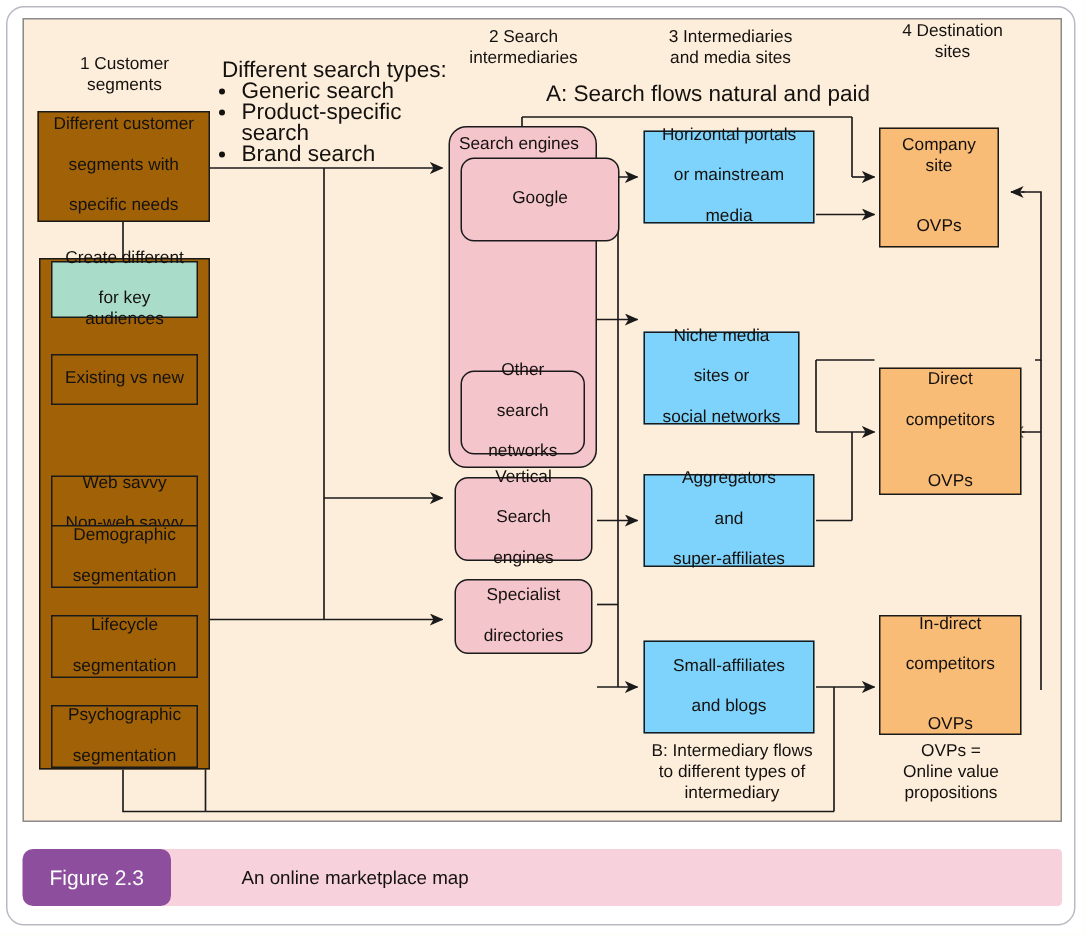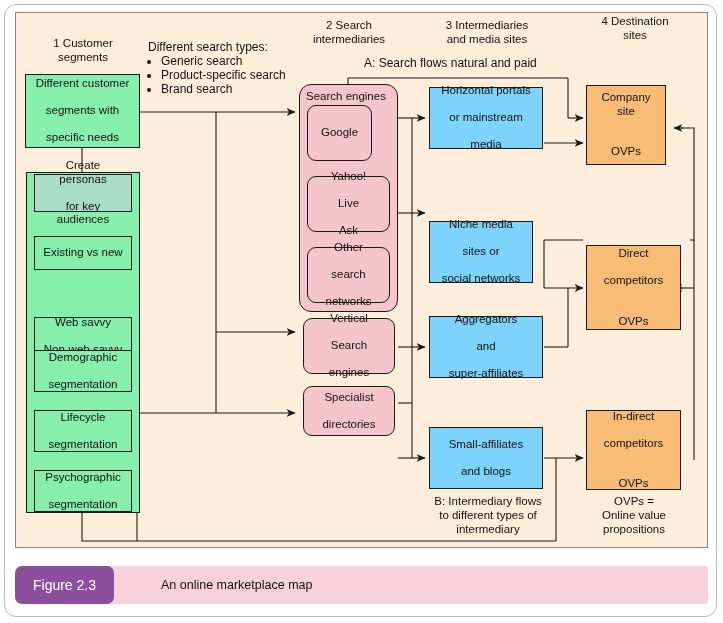--- a/index.html
+++ b/index.html
@@ -15,29 +15,29 @@
     position:absolute;left:15px;top:12px;width:693px;height:536px;
     background:#fdeedb;border:1px solid #8a8a8a;box-sizing:border-box;
   }
   .svg-layer{position:absolute;left:0;top:0;width:723px;height:623px;pointer-events:none;}
 
   .node{position:absolute;box-sizing:border-box;display:flex;align-items:center;
         justify-content:center;text-align:center;color:#14110f;
         font-size:11.5px;line-height:13.5px;border:1px solid #1a1a1a;}
   .node span{display:block;padding:0 3px;}
 
-  .blue{background:#86efac;}
+  .blue{background:#a16207;}
   .teal{background:#a9ddc9;}
   .pink{background:#f5c5cc;}
   .green{background:#7dd3fc;}
   .orange{background:#f8bc77;}
   .round{border-radius:9px;}
   .round-lg{border-radius:12px;}
 
-  .plaintext{position:absolute;color:#14110f;font-size:12px;line-height:14px;}
+  .plaintext{position:absolute;color:#14110f;font-size:15px;line-height:14px;}
   .heading{position:absolute;color:#14110f;font-size:11.5px;line-height:14px;text-align:center;}
   .ul-list{margin:0;padding-left:13px;list-style:disc;}
   .ul-list li{margin:0;padding:0;}
 
   .caption-bar{position:absolute;left:15px;top:566px;width:693px;height:38px;}
   .caption-tag{position:absolute;left:0;top:0;width:99px;height:38px;background:#8e4e9e;
     border-radius:7px;color:#ffffff;font-size:14px;display:flex;align-items:center;
     justify-content:center;z-index:2;}
   .caption-text{position:absolute;left:72px;top:0;width:621px;height:38px;background:#f7d2dc;
     border-radius:3px;color:#14110f;font-size:12.5px;display:flex;align-items:center;
@@ -147,21 +147,21 @@
       <span>Different customer</span><br>
       <span>segments with</span><br>
       <span>specific needs</span>
     </span>
   </div>
 
   <div class="node blue" style="left:26px;top:172px;width:114px;height:341px;display:block;"></div>
 
   <div class="node teal" style="left:34px;top:174px;width:98px;height:38px;">
     <span>
-      <span>Create personas</span><br>
+      <span>Create different</span><br>
       <span>for key audiences</span>
     </span>
   </div>
 
   <div class="node blue" style="left:34px;top:236px;width:98px;height:34px;">
     <span>Existing vs new</span>
   </div>
 
   <div class="node blue" style="left:34px;top:286px;width:98px;height:38px;margin-top:31px;">
     <span>
@@ -188,31 +188,24 @@
     <span>
       <span>Psychographic</span><br>
       <span>segmentation</span>
     </span>
   </div>
 
   <div class="node pink round-lg" style="left:299px;top:84px;width:99px;height:228px;display:block;">
     <div class="plaintext" style="left:6px;top:4px;font-size:11.5px;">Search engines</div>
   </div>
 
-  <div class="node pink round" style="left:307px;top:105px;width:65px;height:56px;">
+  <div class="node pink round" style="left:307px;top:105px;width:106px;height:56px;">
     <span>Google</span>
   </div>
 
-  <div class="node pink round" style="left:307px;top:176px;width:83px;height:56px;">
-    <span>
-      <span>Yahoo!</span><br>
-      <span>Live</span><br>
-      <span>Ask</span>
-    </span>
-  </div>
 
   <div class="node pink round" style="left:307px;top:247px;width:83px;height:56px;">
     <span>
       <span>Other</span><br>
       <span>search</span><br>
       <span>networks</span>
     </span>
   </div>
 
   <div class="node pink round" style="left:303px;top:318px;width:92px;height:56px;">

